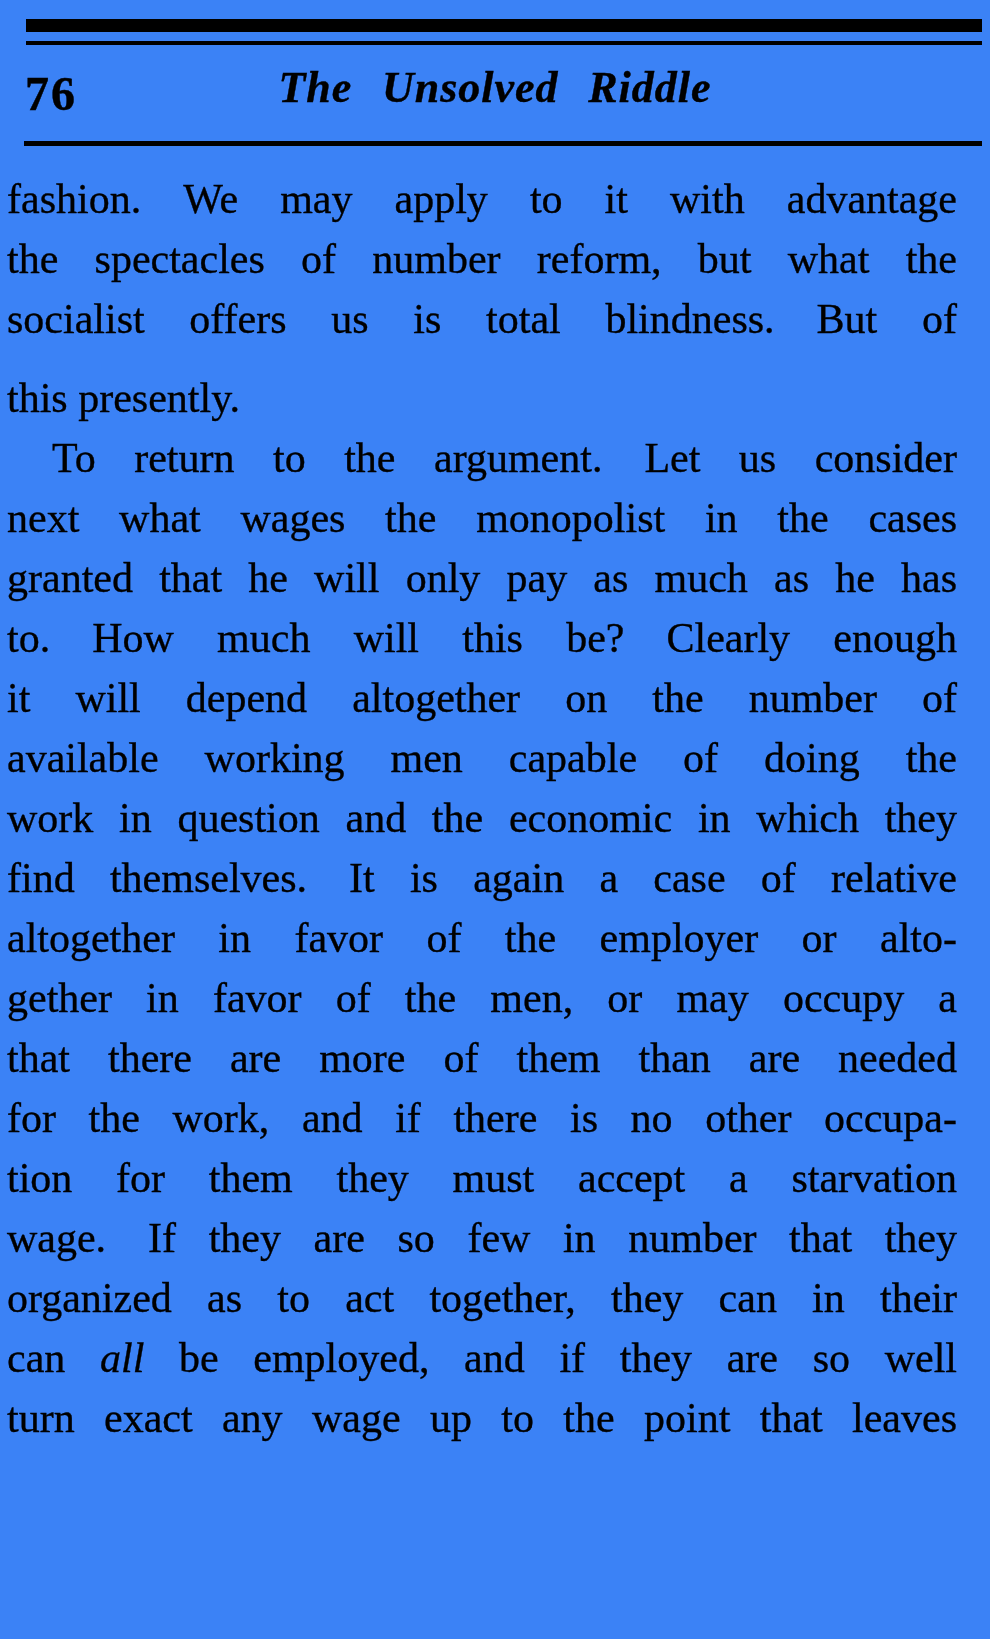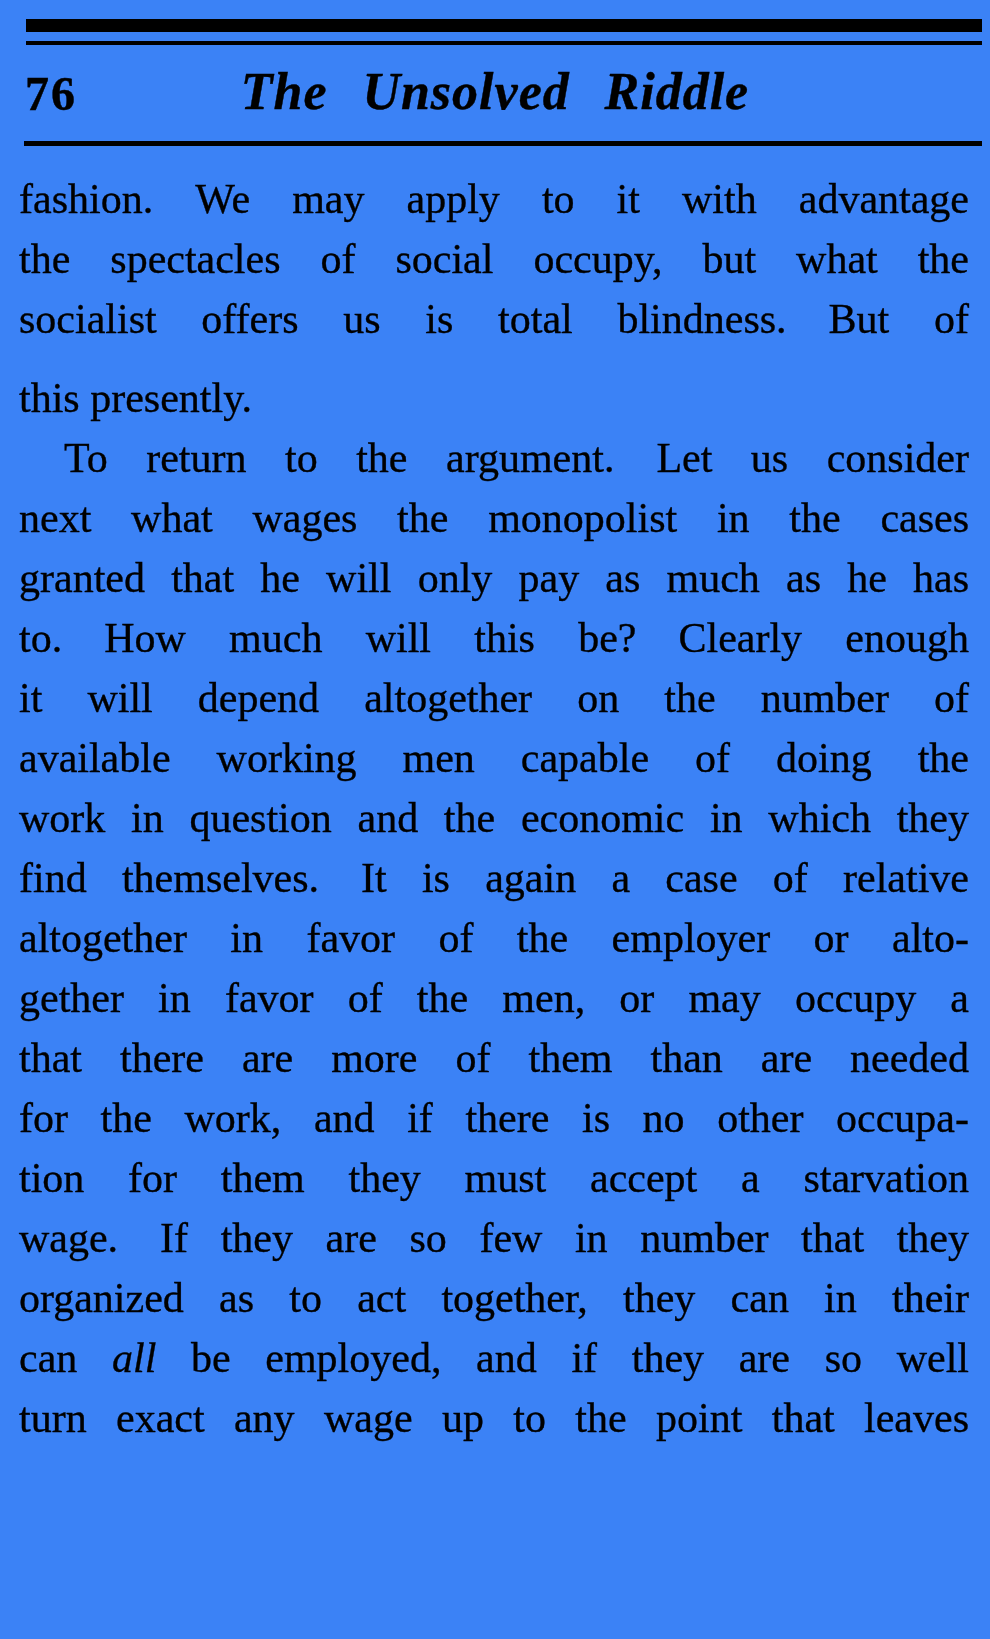--- a/index.html
+++ b/index.html
@@ -24,28 +24,28 @@
     font-size: 48px; font-weight: bold;
     letter-spacing: 2px;
     -webkit-text-stroke: 0.4px #000;
   }
   .runtitle-wrap {
     position: absolute;
     left: 0; right: 0; top: 62px;
     text-align: center;
   }
   .runtitle {
-    font-size: 52px; font-weight: bold; font-style: italic;
+    font-size: 44px; font-weight: bold; font-style: italic;
     letter-spacing: 1px; word-spacing: 0.40em;
     -webkit-text-stroke: 0.4px #000;
   }
 
   .body-text {
     position: absolute;
-    top: 169px; left: 19px;
+    top: 169px; left: 7px;
     width: 950px;
     font-size: 42px;
     line-height: 60px;
     -webkit-text-stroke: 0.35px #000;
   }
   .line { text-align: justify; text-align-last: justify; white-space: normal; }
   .line.last { text-align-last: left; margin-top: 19px; }
   .line.indent { text-indent: 45px; }
   .ital { font-style: italic; }
 </style>
@@ -61,21 +61,21 @@
     <span class="pagenum">76</span>
     <div class="runtitle-wrap">
       <span class="runtitle">The Unsolved Riddle</span>
     </div>
   </div>
 
   <div class="rule rule-header"></div>
 
   <div class="body-text">
       <div class="line"><span>fashion. We may apply to it with advantage</span></div>
-      <div class="line"><span>the spectacles of social occupy, but what the</span></div>
+      <div class="line"><span>the spectacles of number reform, but what the</span></div>
       <div class="line"><span>socialist offers us is total blindness. But of</span></div>
       <div class="line last"><span>this presently.</span></div>
       <div class="line indent"><span>To return to the argument. Let us consider</span></div>
       <div class="line"><span>next what wages the monopolist in the cases</span></div>
       <div class="line"><span>granted that he will only pay as much as he has</span></div>
       <div class="line"><span>to. How much will this be? Clearly enough</span></div>
       <div class="line"><span>it will depend altogether on the number of</span></div>
       <div class="line"><span>available working men capable of doing the</span></div>
       <div class="line"><span>work in question and the economic in which they</span></div>
       <div class="line"><span>find themselves. It is again a case of relative</span></div>

